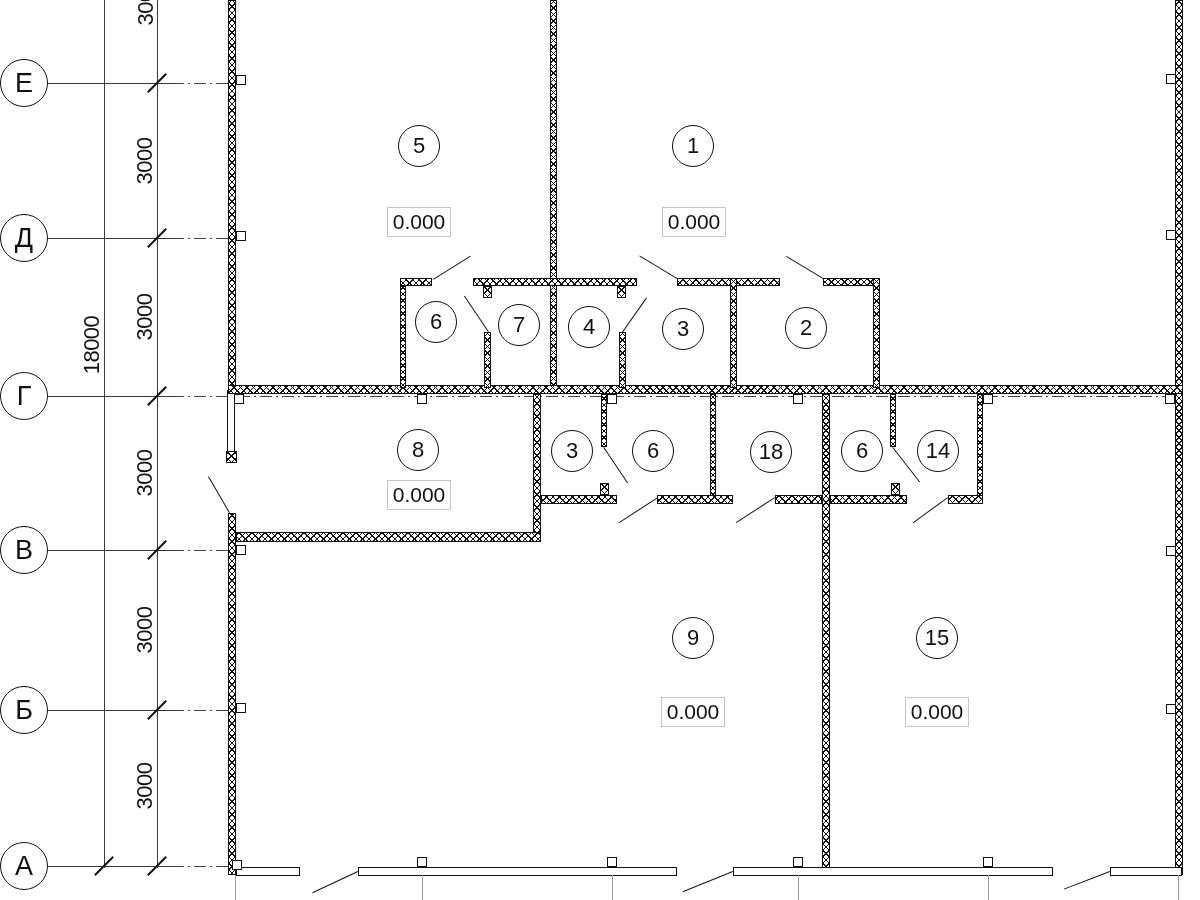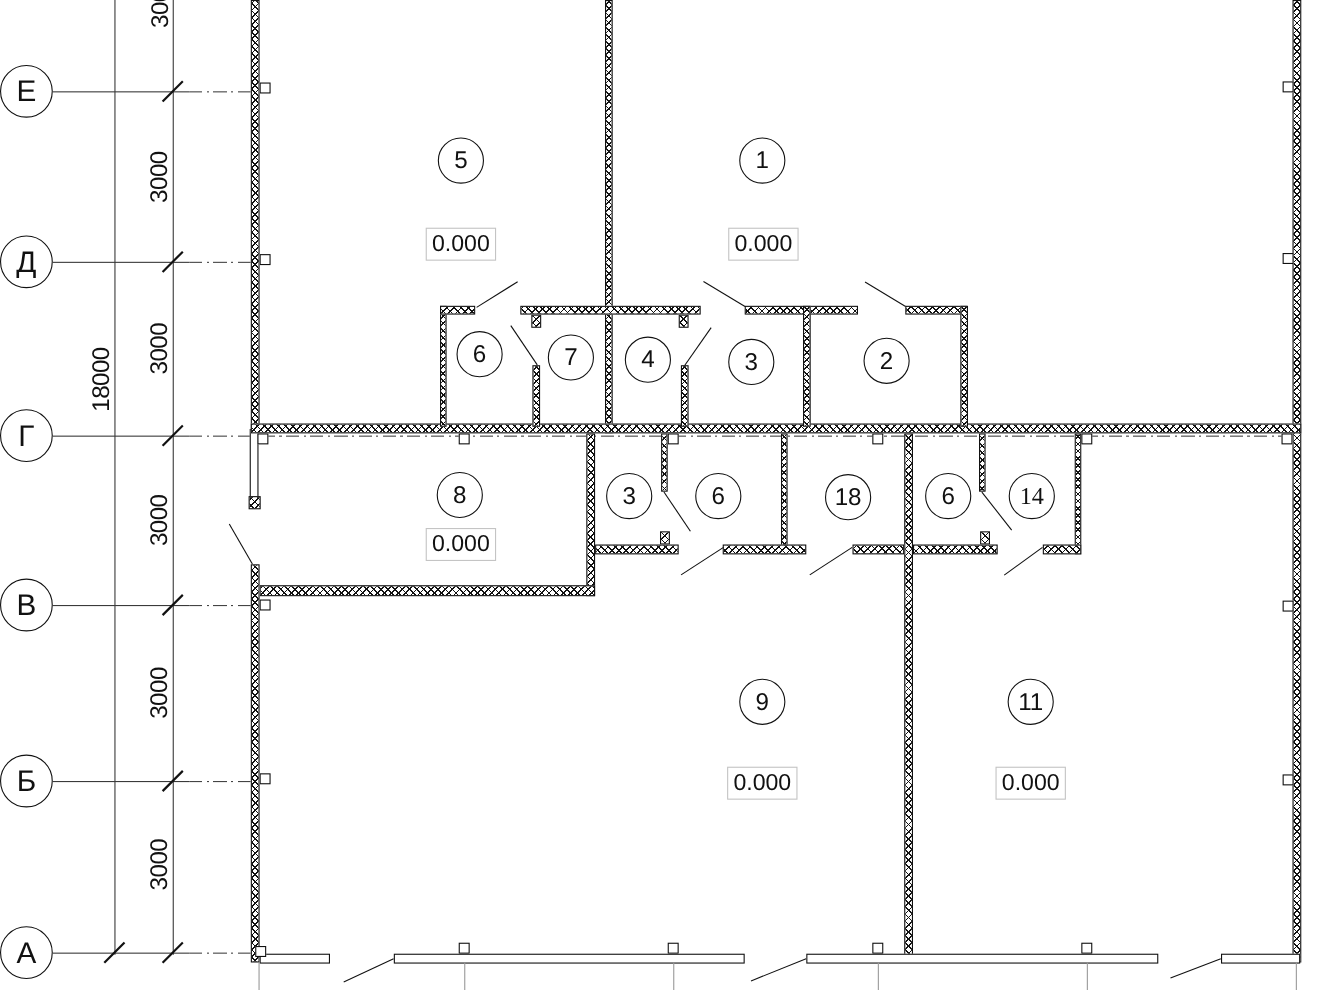--- a/index.html
+++ b/index.html
@@ -208,28 +208,28 @@
     </div>
   <div class="rcir" style="left:632px;top:430px;">
       <span>6</span>
     </div>
   <div class="rcir" style="left:750px;top:431px;">
       <span>18</span>
     </div>
   <div class="rcir" style="left:841px;top:430px;">
       <span>6</span>
     </div>
-  <div class="rcir" style="left:917px;top:430px;font-family:Liberation Serif, serif;">
+  <div class="rcir" style="left:917px;top:430px;">
       <span>14</span>
     </div>
   <div class="rcir" style="left:672px;top:617px;">
       <span>9</span>
     </div>
   <div class="rcir" style="left:916px;top:617px;">
-      <span>11</span>
+      <span>15</span>
     </div>
 
   <div class="ebox" style="left:419px;top:222px;">
       <span>0.000</span>
     </div>
   <div class="ebox" style="left:694px;top:222px;">
       <span>0.000</span>
     </div>
   <div class="ebox" style="left:419px;top:495px;">
       <span>0.000</span>

